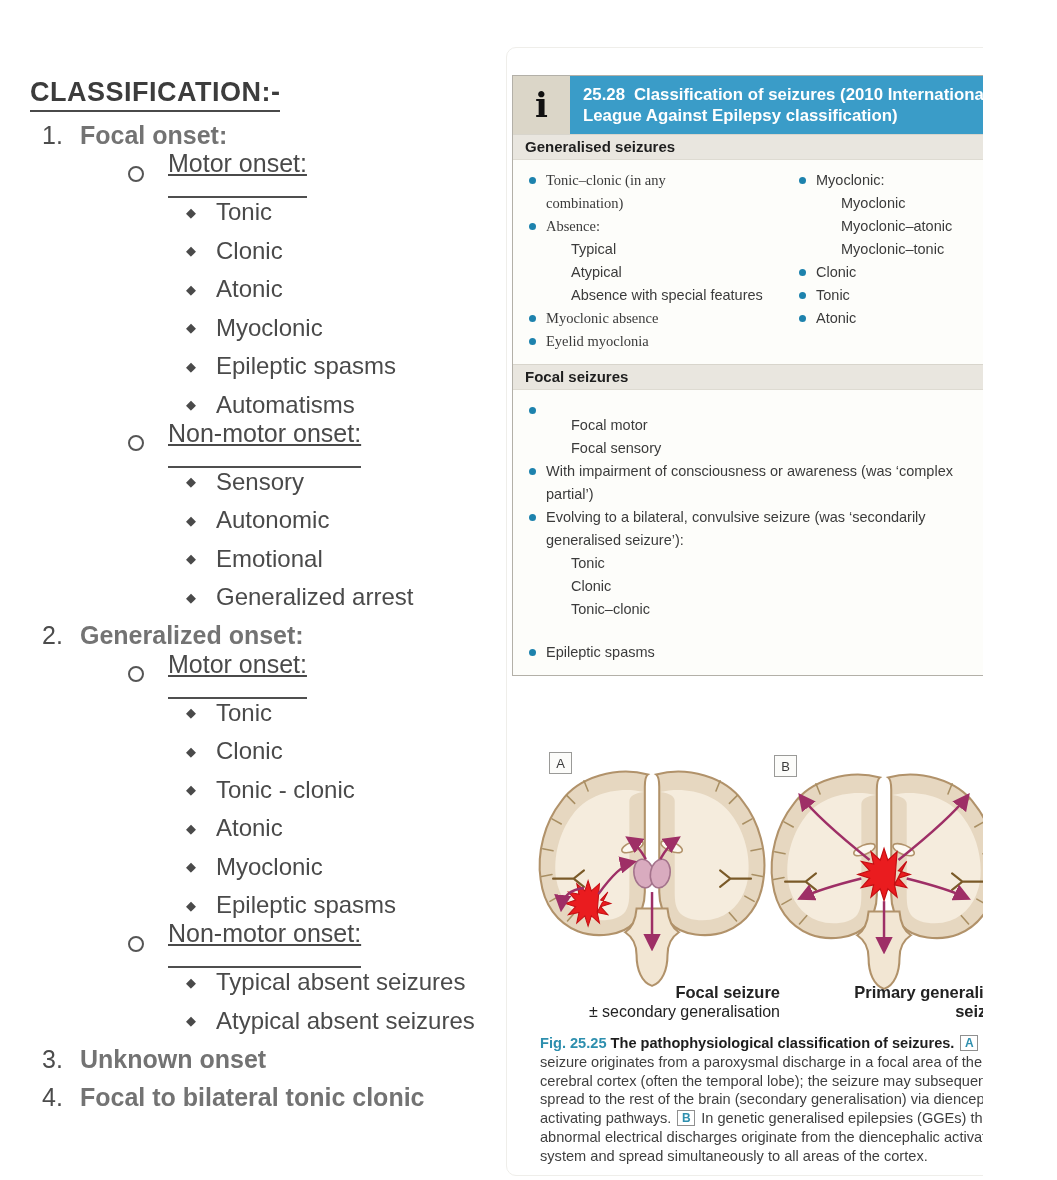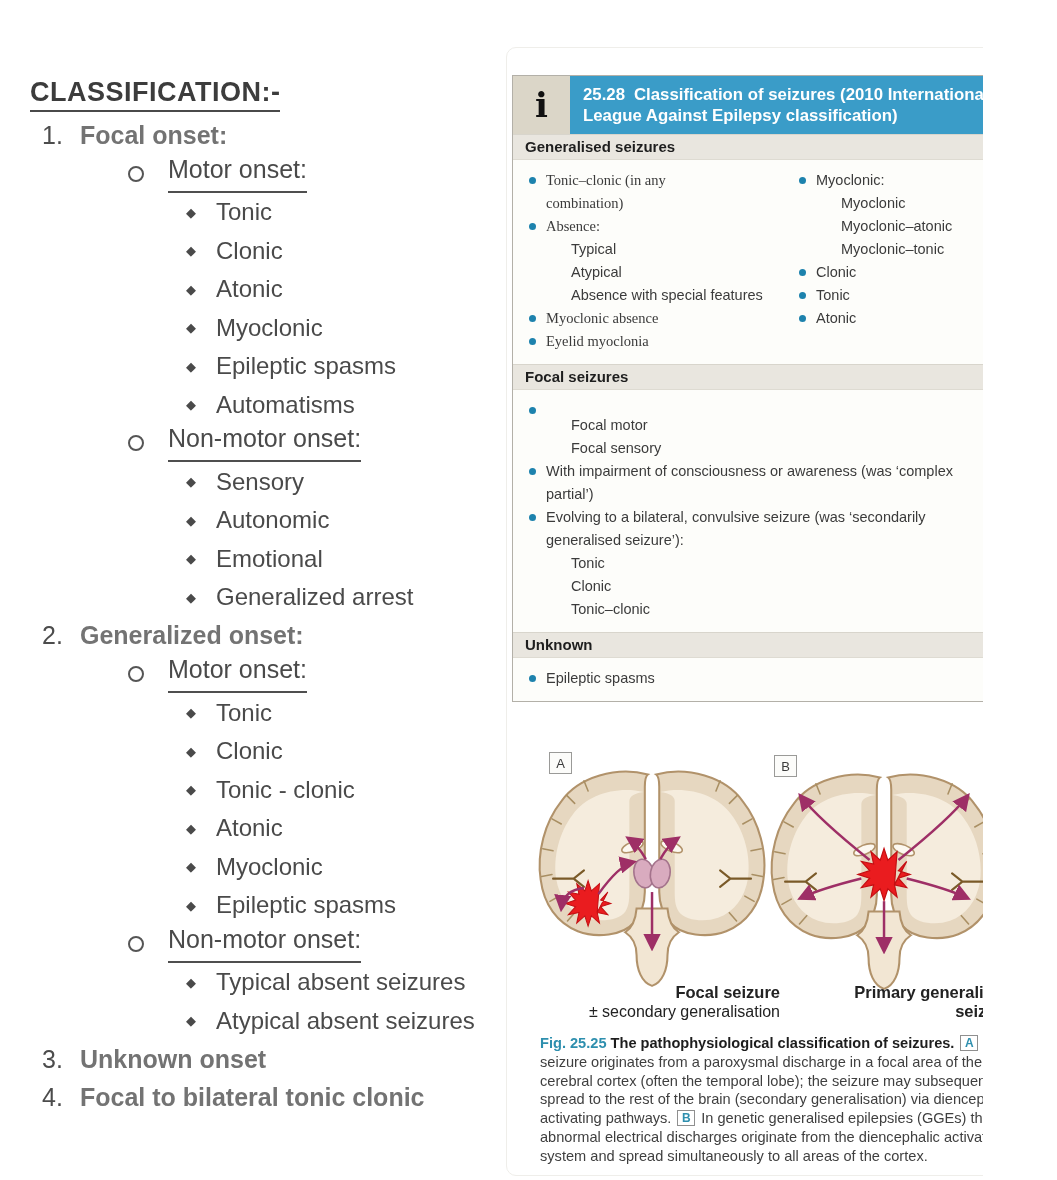--- a/index.html
+++ b/index.html
@@ -11,21 +11,21 @@
   .outline-title{font-size:27px;font-weight:700;color:#3c3c3c;letter-spacing:.5px;
                  height:44px;display:flex;align-items:center;}
   .outline-title .u{border-bottom:2.5px solid #4a4a4a;padding-bottom:2px;}
   .o-row{height:38.5px;display:flex;align-items:center;color:#4a4a4a;}
   .o-row.l1{padding-left:12px;font-size:25px;}
   .o-row.l1 .mk{width:38px;flex:none;color:#4c4c4c;}
   .o-row.l1 .tx{font-weight:700;color:#737373;}
   .o-row.l2{padding-left:98px;font-size:25px;}
   .o-row.l2 .mk{width:12px;height:12px;flex:none;border:2.2px solid #555;border-radius:50%;
                 margin-right:24px;background:transparent;}
-  .o-row.l2 .tx{border-bottom:2px solid #4f4f4f;padding-bottom:7px;}
+  .o-row.l2 .tx{border-bottom:2px solid #4f4f4f;padding-bottom:18px;text-decoration:underline;}
   .o-row.l3{padding-left:156px;font-size:24px;}
   .o-row.l3 .mk{flex:none;font-size:13px;margin-right:20px;color:#4a4a4a;}
 
   
   .scan-card{position:absolute;left:506px;top:47px;width:543px;height:1127px;
              border:1px solid #efeeea;border-radius:10px;}
 
   
   .infobox{position:absolute;left:512px;top:75px;width:527px;background:#fdfdfa;
            border:1px solid #b3b0a8;font-size:14.5px;color:#3b3b3b;}
@@ -277,21 +277,20 @@
             <span class="itxt">With impairment of consciousness or awareness (was ‘complex partial’)</span>
           </div>
           <div class="itm">
             <span class="blt"></span>
             <span class="itxt">Evolving to a bilateral, convulsive seizure (was ‘secondarily generalised seizure’):</span>
           </div>
           <div class="sub">Tonic</div>
           <div class="sub">Clonic</div>
           <div class="sub">Tonic–clonic</div>
         </div>
-        <div class="band">Unknown</div>
         <div class="sec-body">
           <div class="itm">
             <span class="blt"></span>
             <span class="itxt">Epileptic spasms</span>
           </div>
         </div>
       </div>
   </div>
 
   <div class="panel-label" id="label-a">A</div>

